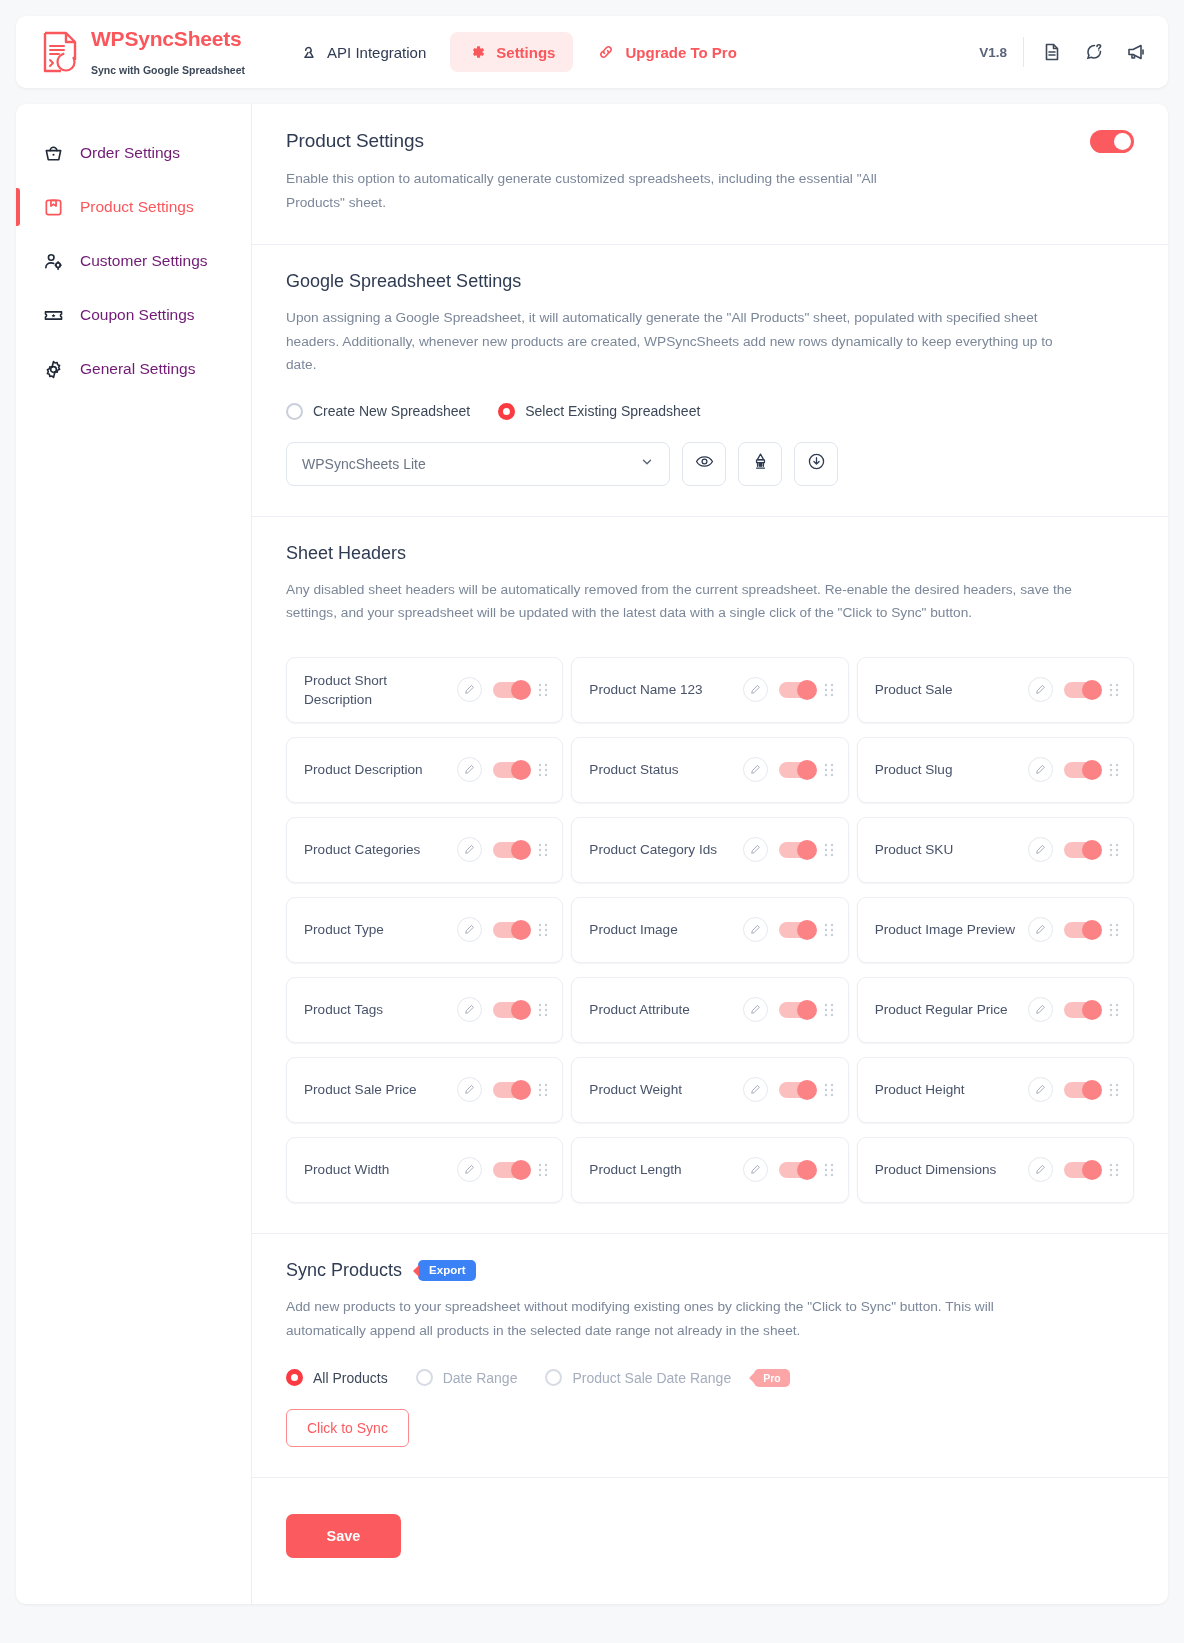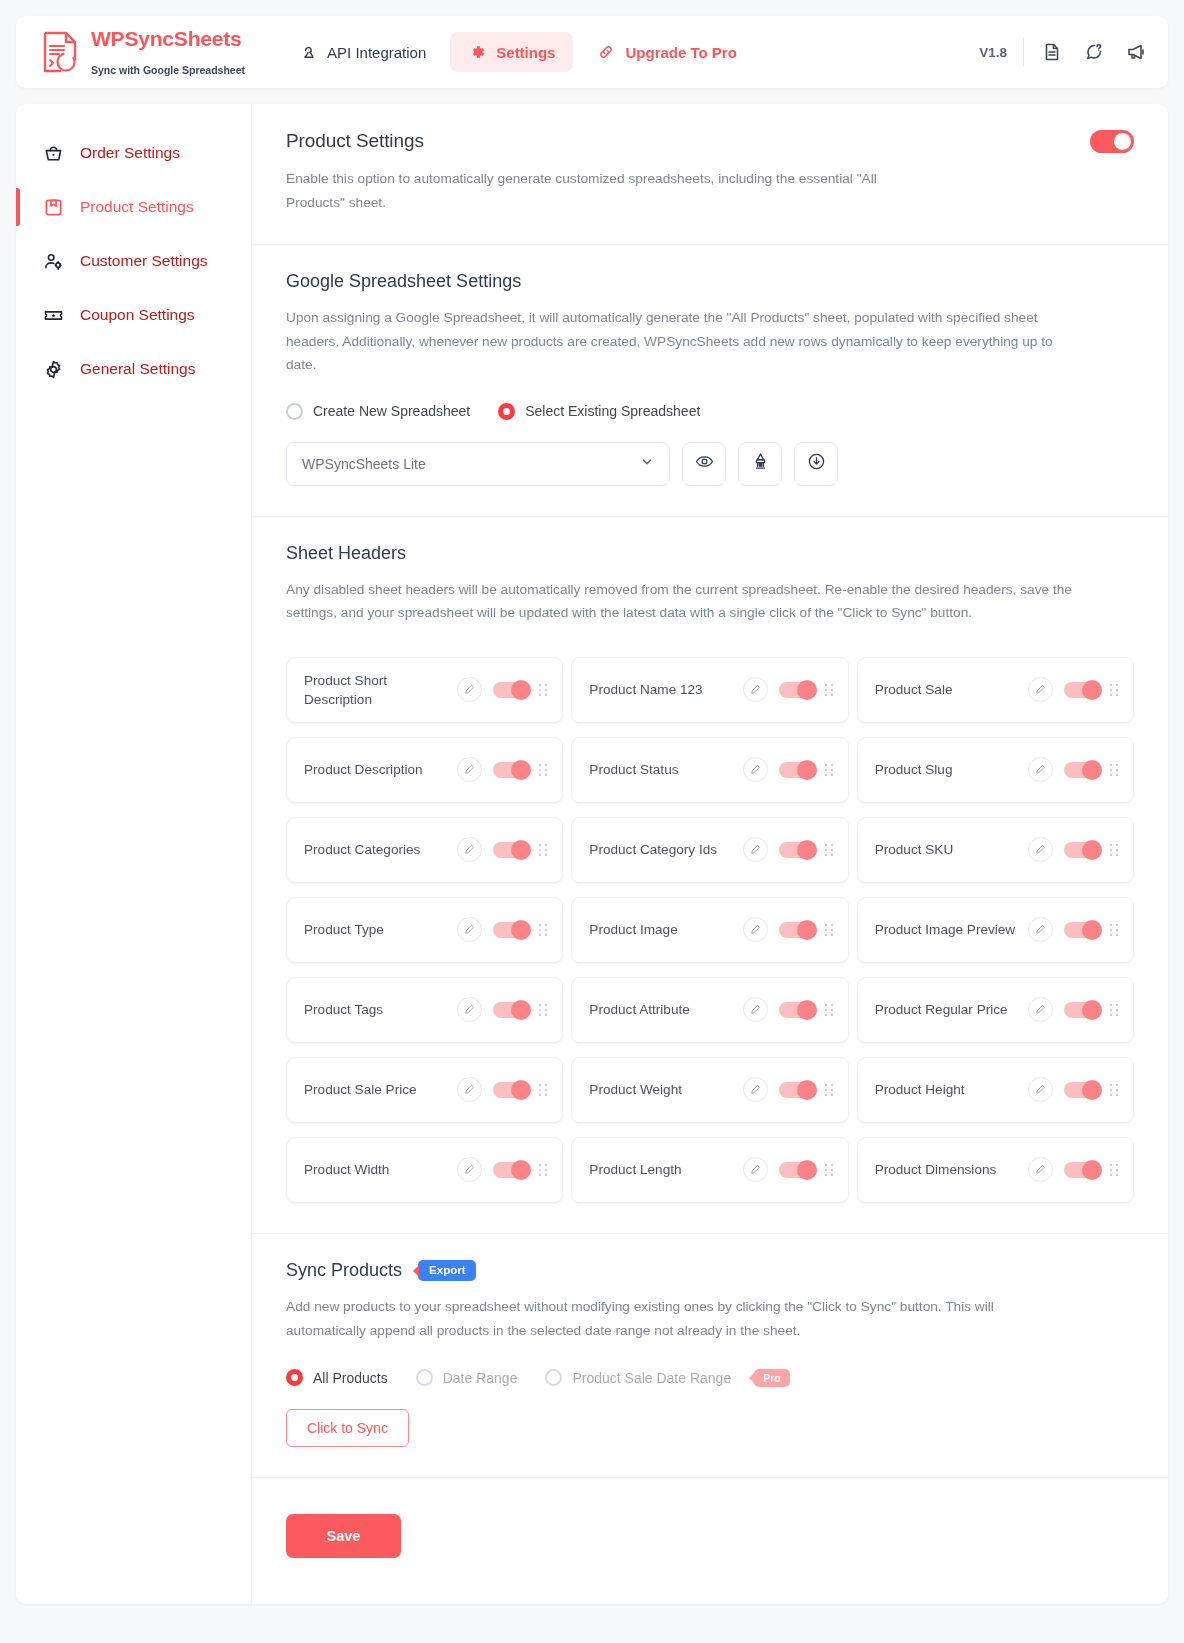--- a/index.html
+++ b/index.html
@@ -58,21 +58,21 @@
     overflow: hidden;
     box-shadow: 0 1px 3px rgba(16,24,40,.06);
     min-height: 1440px;
   }
 
   .sidebar { width: 236px; flex: 0 0 236px; border-right: 1px solid #eceff4; padding-top: 22px; }
   .side-item {
     position: relative;
     display: flex; align-items: center; gap: 16px;
     padding: 16px 18px 16px 26px;
-    font-size: 15.5px; color: #b91c1c; cursor: pointer;
+    font-size: 15.5px; color: #701a75; cursor: pointer;
   }
   .side-item.active { color: #f9575c; }
   .side-item.active::before {
     content:""; position: absolute; left: 0; top: 8px; bottom: 8px;
     width: 4px; background: #f9575c; border-radius: 0 3px 3px 0;
   }
   .side-icon { width: 22px; height: 22px; flex: 0 0 22px; display: inline-flex; align-items: center; justify-content: center; }
 
   .content { flex: 1 1 auto; }
 

